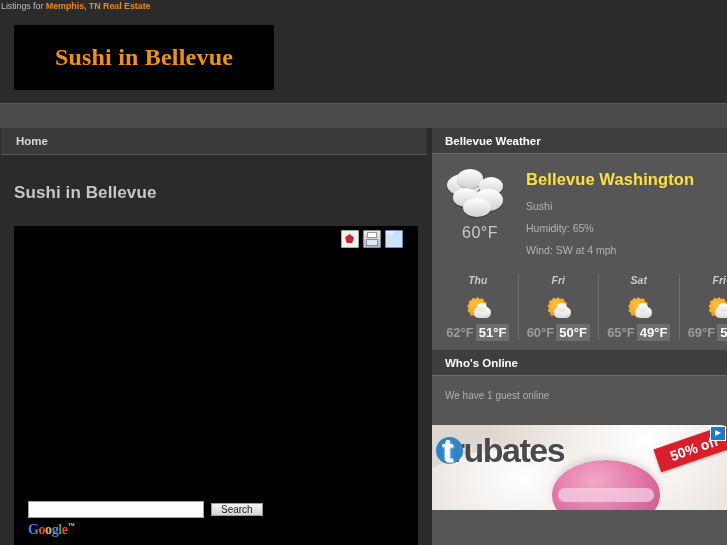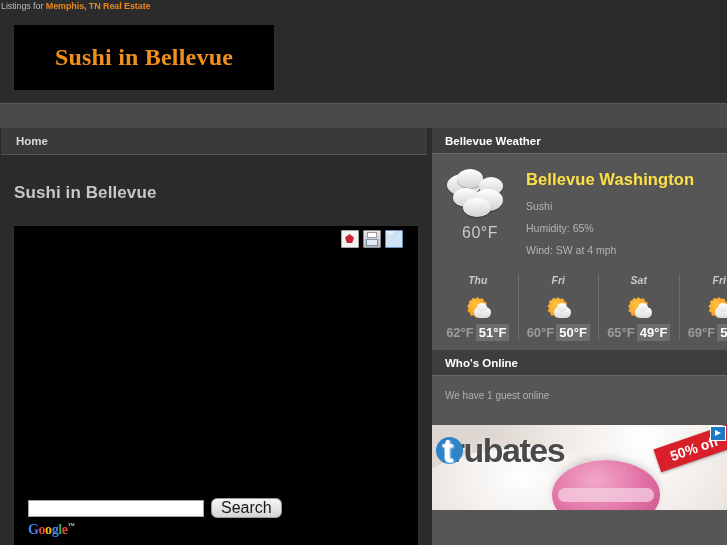--- a/index.html
+++ b/index.html
@@ -198,23 +198,23 @@
     border: 1px solid #a0a0a0;
     box-sizing: border-box;
     font-family: "Liberation Sans", sans-serif;
     font-size: 11px;
     padding: 0 3px;
     color: #111;
   }
   .search-button {
     background: linear-gradient(#f6f6f6, #d4d4d4);
     border: 1px solid #9a9a9a;
-    border-radius: 6px;
+    border-radius: 0;
     font-family: "Liberation Sans", sans-serif;
-    font-size: 16px;
+    font-size: 10px;
     color: #1a1a1a;
     padding: 0 9px;
     cursor: pointer;
   }
   .google-logo {
     margin-top: 4px;
     font-family: "Liberation Serif", serif;
     font-size: 14px;
     font-weight: bold;
     letter-spacing: -0.4px;

